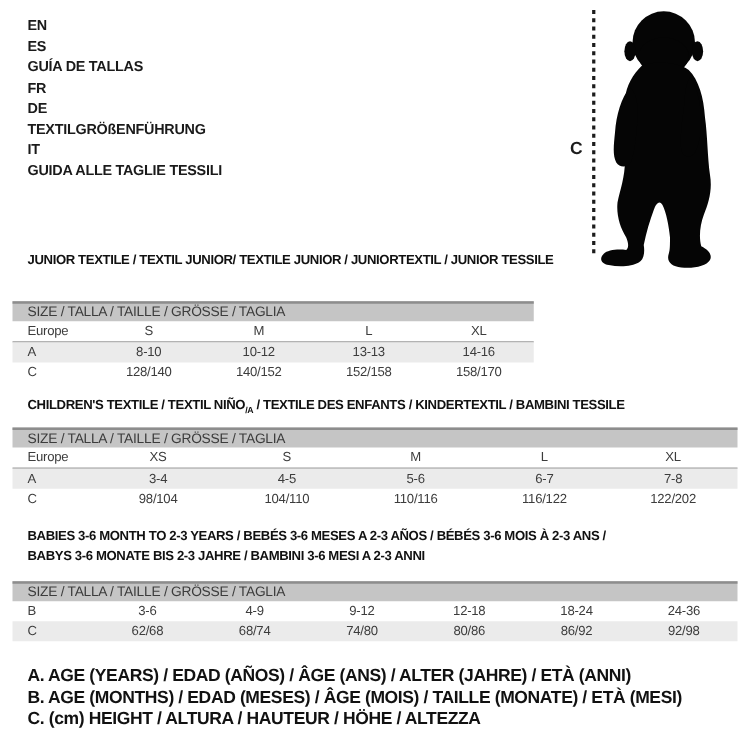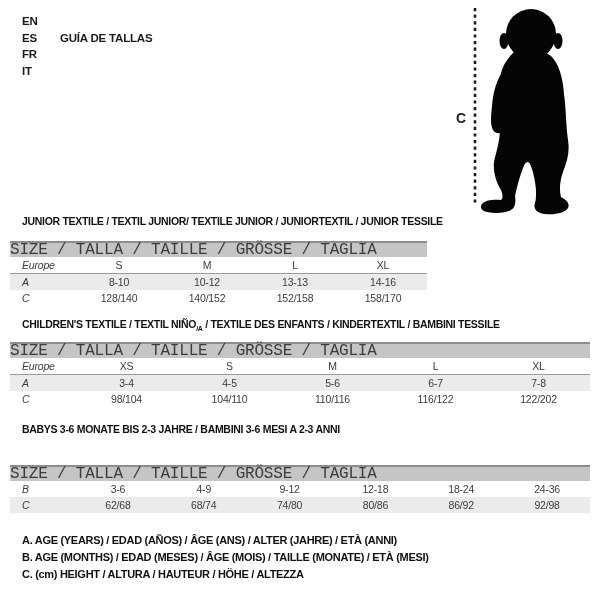--- a/index.html
+++ b/index.html
@@ -2,66 +2,71 @@
 <html><head>
 <meta charset="utf-8">
 <style>
   html,body{margin:0;padding:0;background:#ffffff;}
   body{width:600px;height:600px;position:relative;overflow:hidden;
        font-family:"Liberation Sans",sans-serif;color:#1a1a1a;}
   .abs{position:absolute;}
 
   
   .lang-list{left:22px;top:13px;}
-  .lang-row{display:flex;line-height:16.5px;font-weight:bold;font-size:11.5px;letter-spacing:-0.2px;}
+  .lang-row{display:flex;line-height:16.5px;font-weight:bold;font-size:11.5px;letter-spacing:-0.2px;flex-direction:column;}
   .lang-code{width:38px;}
 
   
   .figure{left:448px;top:4px;width:150px;height:212px;}
 
   
   .sec-title{font-weight:bold;font-size:10.5px;letter-spacing:-0.3px;white-space:nowrap;color:#111;}
   .sec-title sub{font-size:7px;}
-  #title-junior{left:22px;top:215px;}
+  #title-junior{left:22px;top:202px;}
   #title-children{left:22px;top:318px;}
   #title-babies{left:22px;top:421px;line-height:16px;}
 
   
   .size-table{left:10px;}
   #table-junior{top:241px;width:417px;}
   #table-children{top:342px;width:580px;}
   #table-babies{top:465px;width:580px;}
   .band{height:14px;border-top:2px solid #8d8d8d;background:var(--band,#c5c5c5);
-        font-size:16px;color:#3c3c3c;line-height:14px;letter-spacing:-0.2px;font-family:Liberation Mono, monospace;}
+        font-size:11px;color:#3c3c3c;padding-left:12px;line-height:14px;letter-spacing:-0.2px;}
   .trow{display:flex;align-items:center;height:16px;font-size:10.5px;color:#3c3c3c;letter-spacing:-0.2px;}
-  .trow .lbl{width:65px;padding-left:12px;box-sizing:border-box;text-align:left;font-style:italic;}
+  .trow .lbl{width:65px;padding-left:12px;box-sizing:border-box;text-align:left;}
   .trow .cell{flex:1;text-align:center;}
   .rule{border-bottom:1px solid #9b9b9b;}
   .stripe{background:var(--stripe,#ebebeb);}
 
   
   .footnotes{left:22px;top:532px;}
-  .footnote{font-weight:bold;font-size:11px;line-height:17px;letter-spacing:-0.3px;white-space:nowrap;color:#111;}
+  .footnote{font-weight:bold;font-size:14px;line-height:17px;letter-spacing:-0.3px;white-space:nowrap;color:#111;}
 </style>
 </head>
 <body style="--band: #c5c5c5; --stripe: #ebebeb; --ink: #1a1a1a;">
 
 <div class="abs lang-list">
   <div class="lang-row">
     <span class="lang-code">EN</span>
   </div>
   <div class="lang-row">
     <span class="lang-code">ES</span>
     <span>GUÍA DE TALLAS</span>
   </div>
   <div class="lang-row">
     <span class="lang-code">FR</span>
   </div>
   <div class="lang-row">
+    <span class="lang-code">DE</span>
+    <span>TEXTILGRÖßENFÜHRUNG</span>
+  </div>
+  <div class="lang-row">
     <span class="lang-code">IT</span>
+    <span>GUIDA ALLE TAGLIE TESSILI</span>
   </div>
 </div>
 
 <svg class="abs figure" viewBox="0 0 150 212" xmlns="http://www.w3.org/2000/svg">
   <line x1="27" y1="4" x2="27" y2="202" stroke="#1c1c1c" stroke-width="2.6" stroke-dasharray="3.2 3.4"></line>
   <text x="8" y="119" font-size="14" font-weight="bold" fill="#1c1c1c" font-family="Liberation Sans, sans-serif">C</text>
   <g fill="#050505">
     <circle cx="83" cy="30" r="25"></circle>
     <ellipse cx="83" cy="41" rx="20" ry="15"></ellipse>
     <ellipse cx="56" cy="37" rx="4.5" ry="8"></ellipse>
@@ -148,20 +153,21 @@
     <span class="lbl">C</span>
     <span class="cell">98/104</span>
     <span class="cell">104/110</span>
     <span class="cell">110/116</span>
     <span class="cell">116/122</span>
     <span class="cell">122/202</span>
   </div>
 </div>
 
 <div id="title-babies" class="abs sec-title">
+  <div>BABIES 3-6 MONTH TO 2-3 YEARS / BEBÉS 3-6 MESES A 2-3 AÑOS / BÉBÉS 3-6 MOIS À 2-3 ANS /</div>
   <div>BABYS 3-6 MONATE BIS 2-3 JAHRE / BAMBINI 3-6 MESI A 2-3 ANNI</div>
 </div>
 
 <div id="table-babies" class="abs size-table">
   <div class="band">SIZE / TALLA / TAILLE / GRÖSSE / TAGLIA</div>
   <div class="trow">
     <span class="lbl">B</span>
     <span class="cell">3-6</span>
     <span class="cell">4-9</span>
     <span class="cell">9-12</span>

